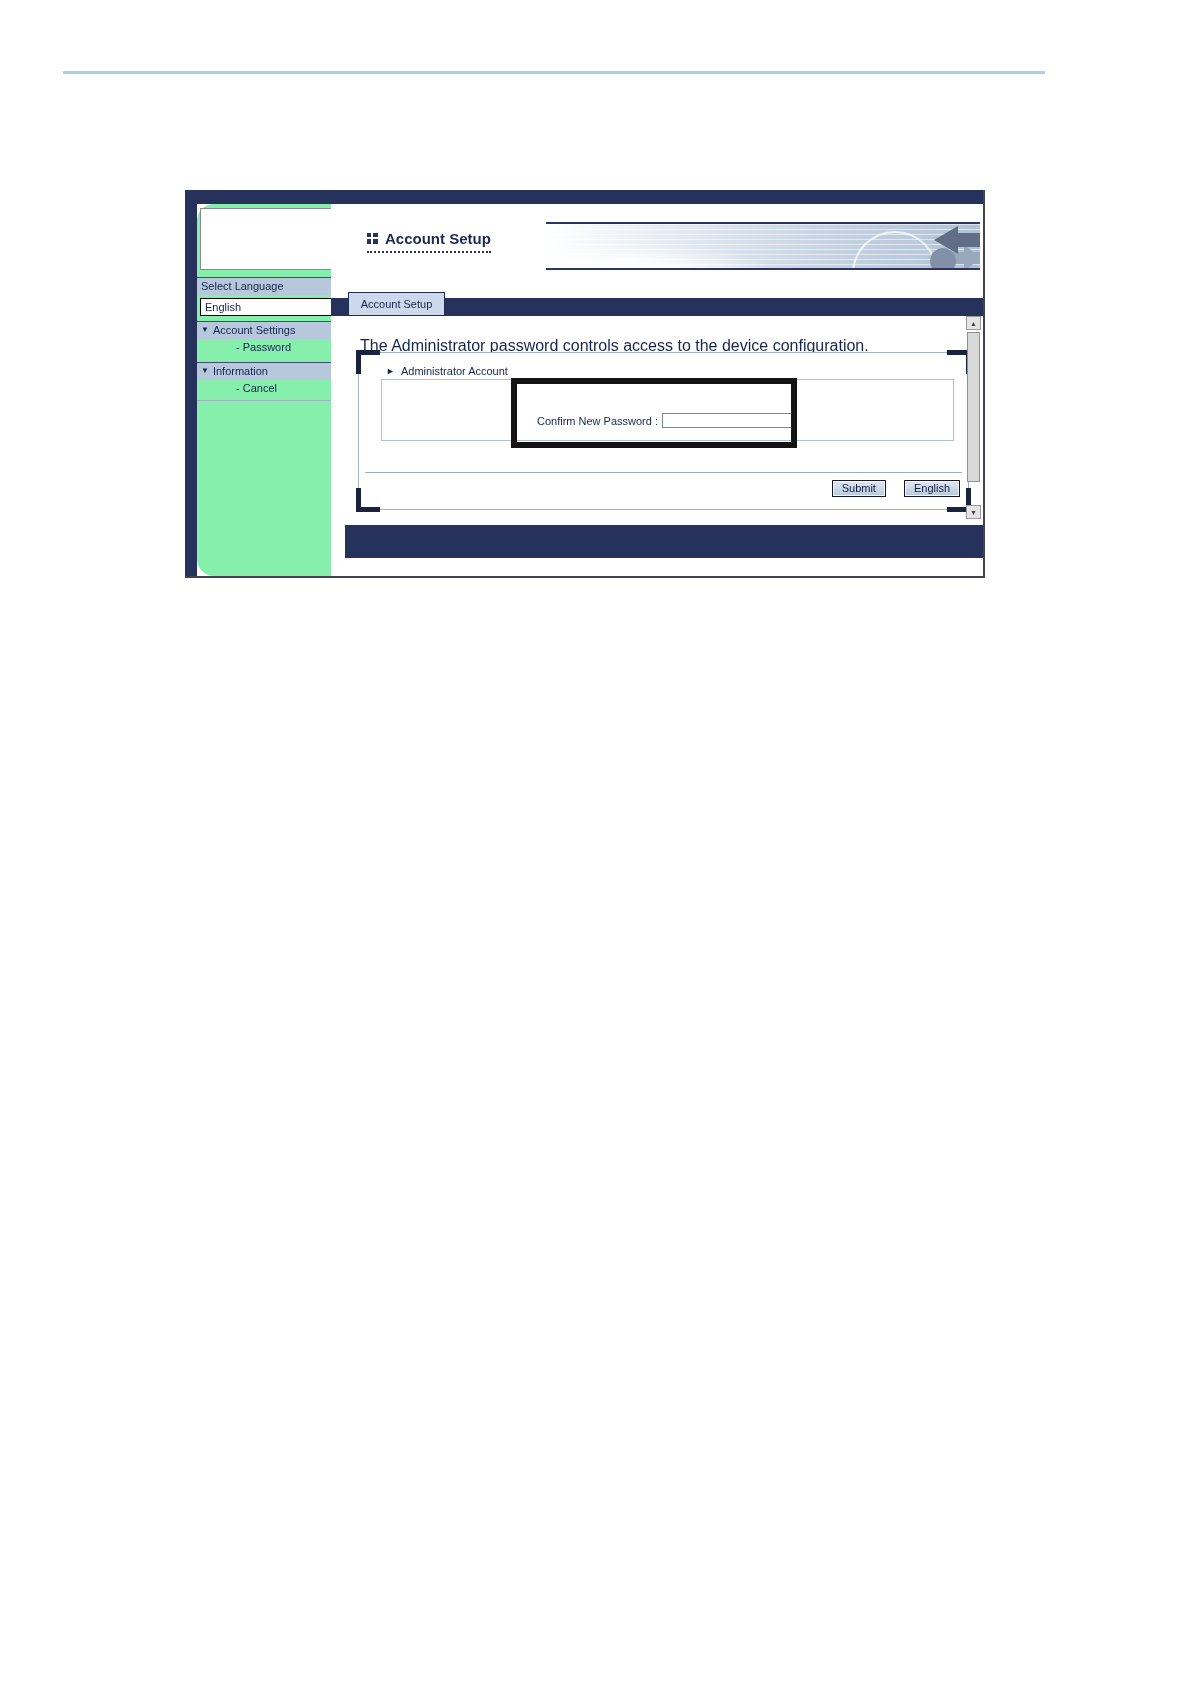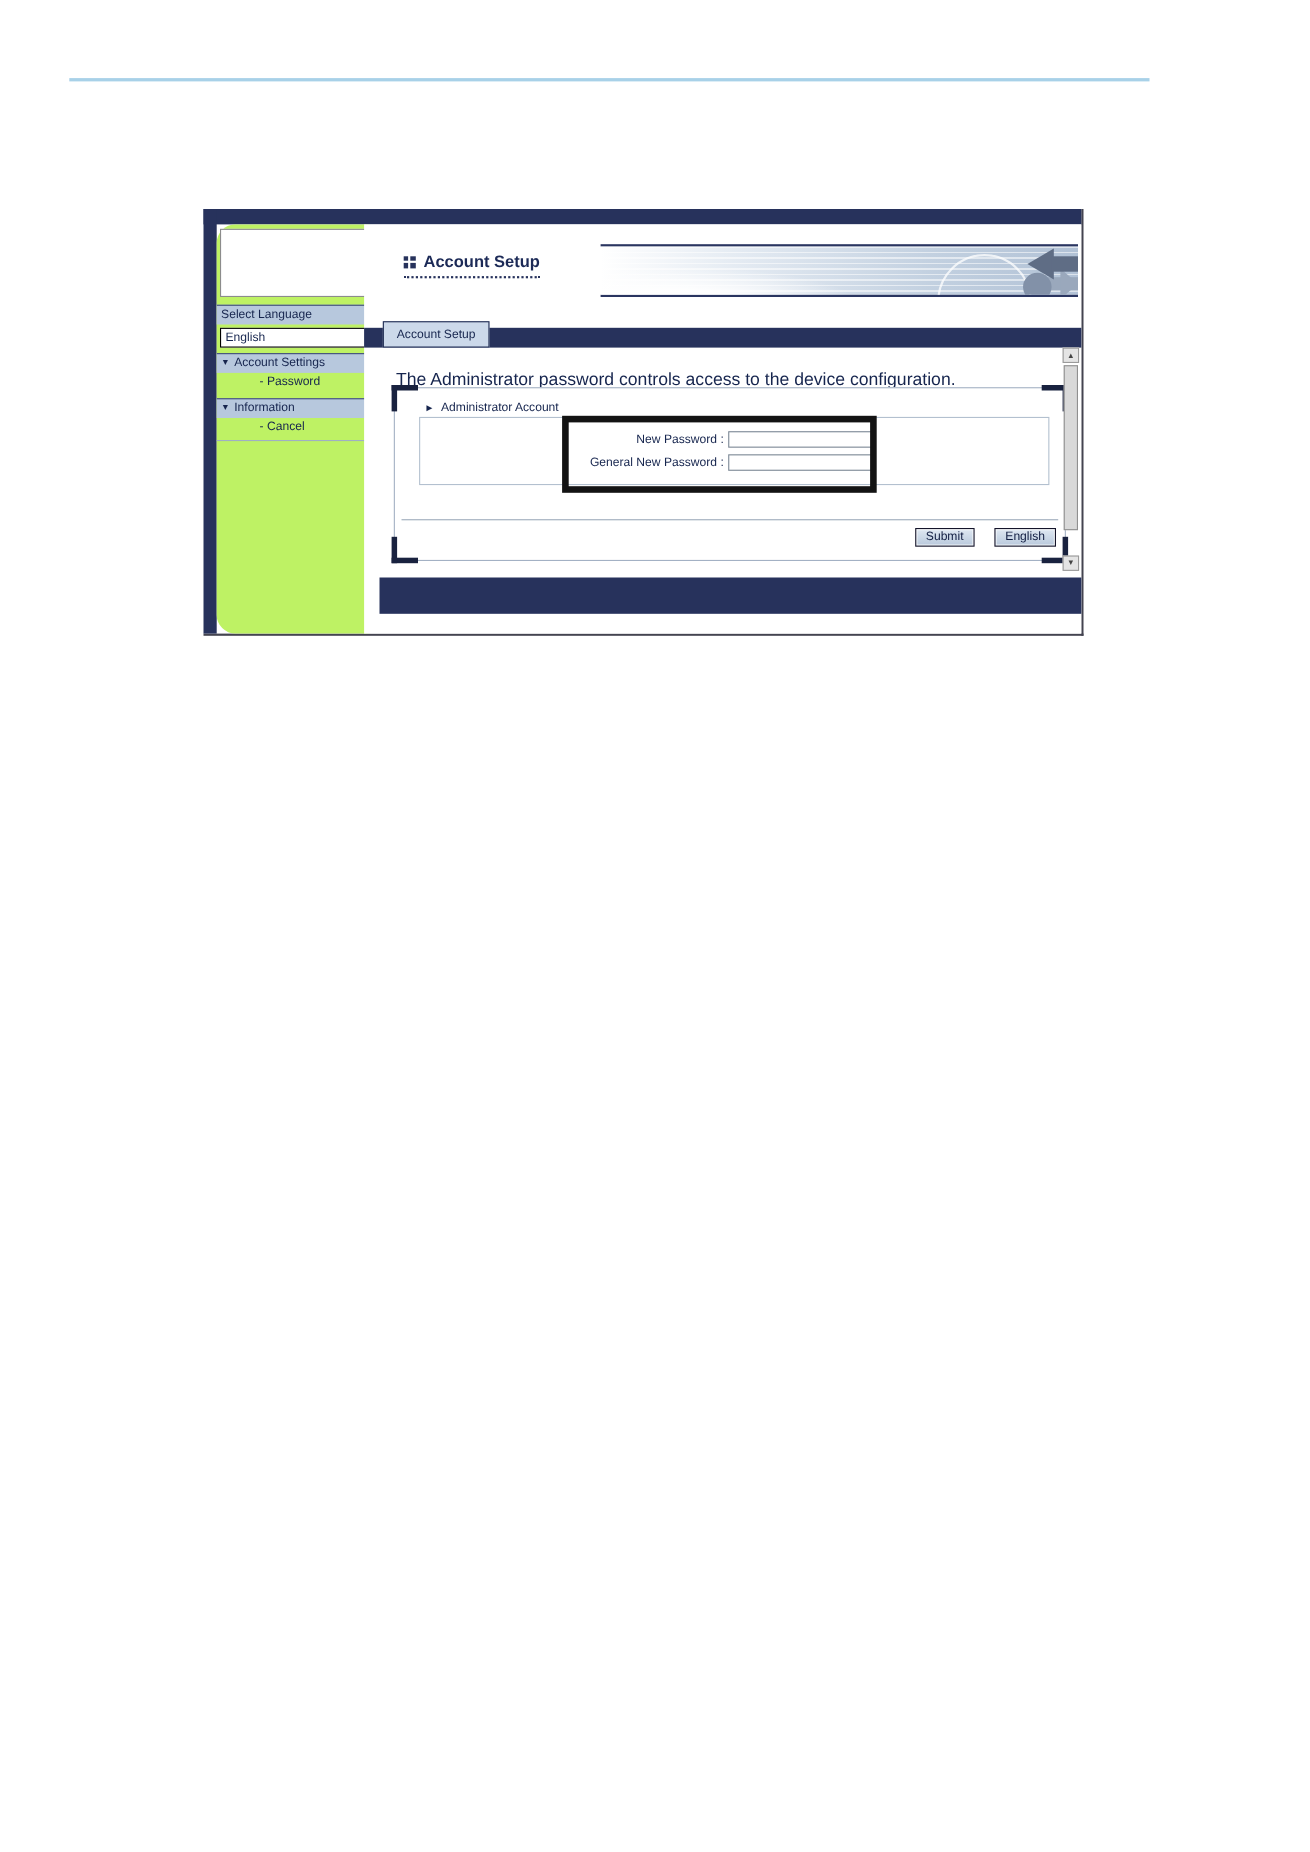--- a/index.html
+++ b/index.html
@@ -12,21 +12,21 @@
     background:#a8d1e8; }
 
   
   .shot { position:absolute; left:185px; top:190px; width:800px; height:388px;
     background:#fff; border-right:2px solid #444450; border-bottom:2px solid #444450; }
   .topbar { position:absolute; left:0; top:0; width:100%; height:14px; background:#27325c; }
   .leftbar { position:absolute; left:0; top:0; width:12px; height:100%; background:#27325c; }
 
   
   .sidebar { position:absolute; left:12px; top:14px; width:153px; bottom:0;
-    background:#bef264; border-right:1px solid #2c3a63; font-size:11px; color:#16254e;border-radius:17px; }
+    background:#86efac; border-right:1px solid #2c3a63; font-size:11px; color:#16254e;border-radius:17px; }
   .logo-box { margin:4px 3px 0 3px; height:62px; border:1px solid #8c8c8c; background:#fff; }
   .side-gap { height:7px; }
   .band { background:#b7c8dd; border-top:1px solid #3d4c74; padding:2px 4px 3px 4px;
     color:#16254e; display:flex; align-items:center; gap:4px; }
   .band .tri { font-size:8px; line-height:1; }
   .side-item { padding:2px 4px 2px 7px;margin-left:32px; }
   .lang-select { margin:3px 3px 5px 3px; height:18px; border:1px solid #000;
     background:#fff; display:flex; align-items:center; justify-content:space-between;
     padding:0 4px; cursor:default;gap:36px; }
   .lang-select .chev { font-weight:bold; font-size:10px; color:#111; }
@@ -167,26 +167,22 @@
         <div class="corner tr"></div>
         <div class="corner bl"></div>
         <div class="corner br"></div>
 
         <div class="group-label">
           <span class="tri">►</span>
           <span>Administrator Account</span>
         </div>
 
         <div class="innerbox">
-          <div class="frow" style="top:12px;">
-            <span class="flabel">New Password :</span>
-            <input type="password" value="" style="">
-          </div>
           <div class="frow" style="top:33px;">
-            <span class="flabel">General New Password :</span>
+            <span class="flabel">Confirm New Password :</span>
             <input type="password" value="" style="">
           </div>
         </div>
 
         <div class="highlight"></div>
         <div class="sep"></div>
 
         <div class="btnrow">
           <button>Submit</button>
           <button>English</button>

